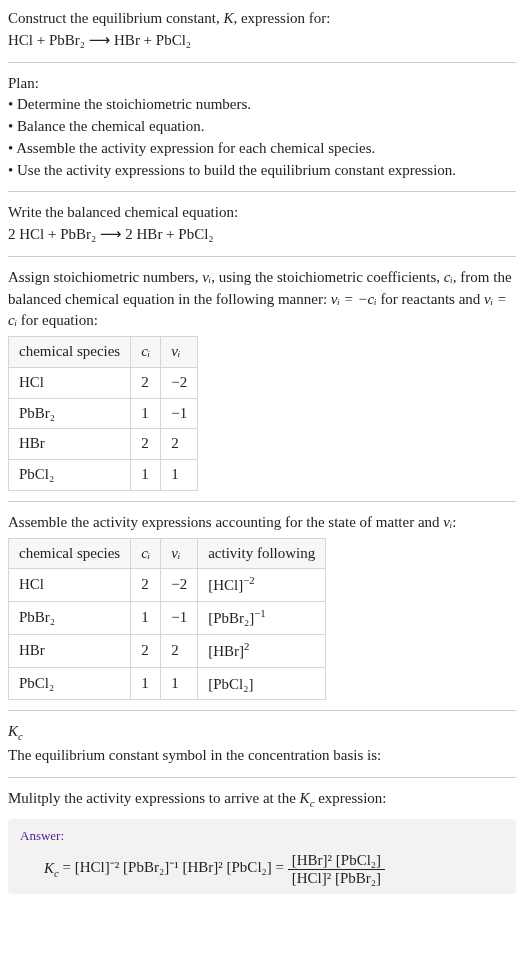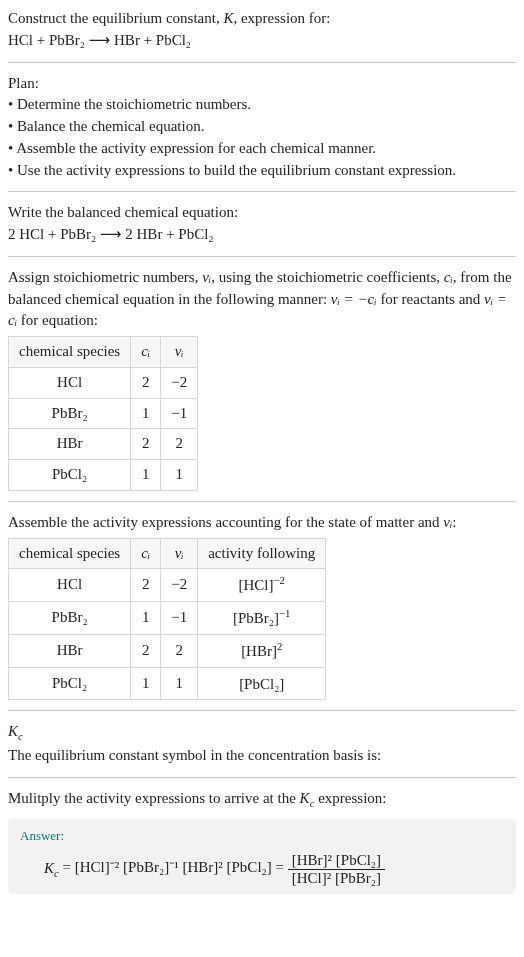--- a/index.html
+++ b/index.html
@@ -21,35 +21,35 @@
   .math-sub { font-size: 0.72em; vertical-align: sub; }
   .math-sup { font-size: 0.72em; vertical-align: super; }
   .italic { font-style: italic; }
   table.data {
     border-collapse: collapse;
     margin-top: 4px;
   }
   table.data th, table.data td {
     border: 1px solid #d6d6d6;
     padding: 4px 10px;
-    text-align: center;
+    text-align: left;
     font-weight: normal;
   }
   table.data th {
     background: #f7f7f7;
   }
   .answer-box {
     background: #f2f2f2;
     border-radius: 4px;
     padding: 8px 12px;
     margin-top: 8px;
   }
   .answer-box .label {
     font-size: 13px;
-    color: #0f766e;
+    color: #4c1d95;
     margin-bottom: 6px;
   }
   .indent { padding-left: 24px; }
   .frac {
     display: inline-block;
     text-align: center;
     vertical-align: middle;
     line-height: 1.1;
     font-family: Liberation Serif, serif;
   }
@@ -63,21 +63,21 @@
   <span>Construct the equilibrium constant, </span><span class="italic">K</span><span>, expression for:</span><br>
   <span>HCl + PbBr₂ ⟶ HBr + PbCl₂</span>
 </div>
 
 <hr>
 
 <div>
   <div>Plan:</div>
   <div>• <span>Determine the stoichiometric numbers.</span></div>
   <div>• <span>Balance the chemical equation.</span></div>
-  <div>• <span>Assemble the activity expression for each chemical manner.</span></div>
+  <div>• <span>Assemble the activity expression for each chemical species.</span></div>
   <div>• <span>Use the activity expressions to build the equilibrium constant expression.</span></div>
 </div>
 
 <hr>
 
 <div>
   <div>Write the balanced chemical equation:</div>
   <div>2 HCl + PbBr₂ ⟶ 2 HBr + PbCl₂</div>
 </div>
 

